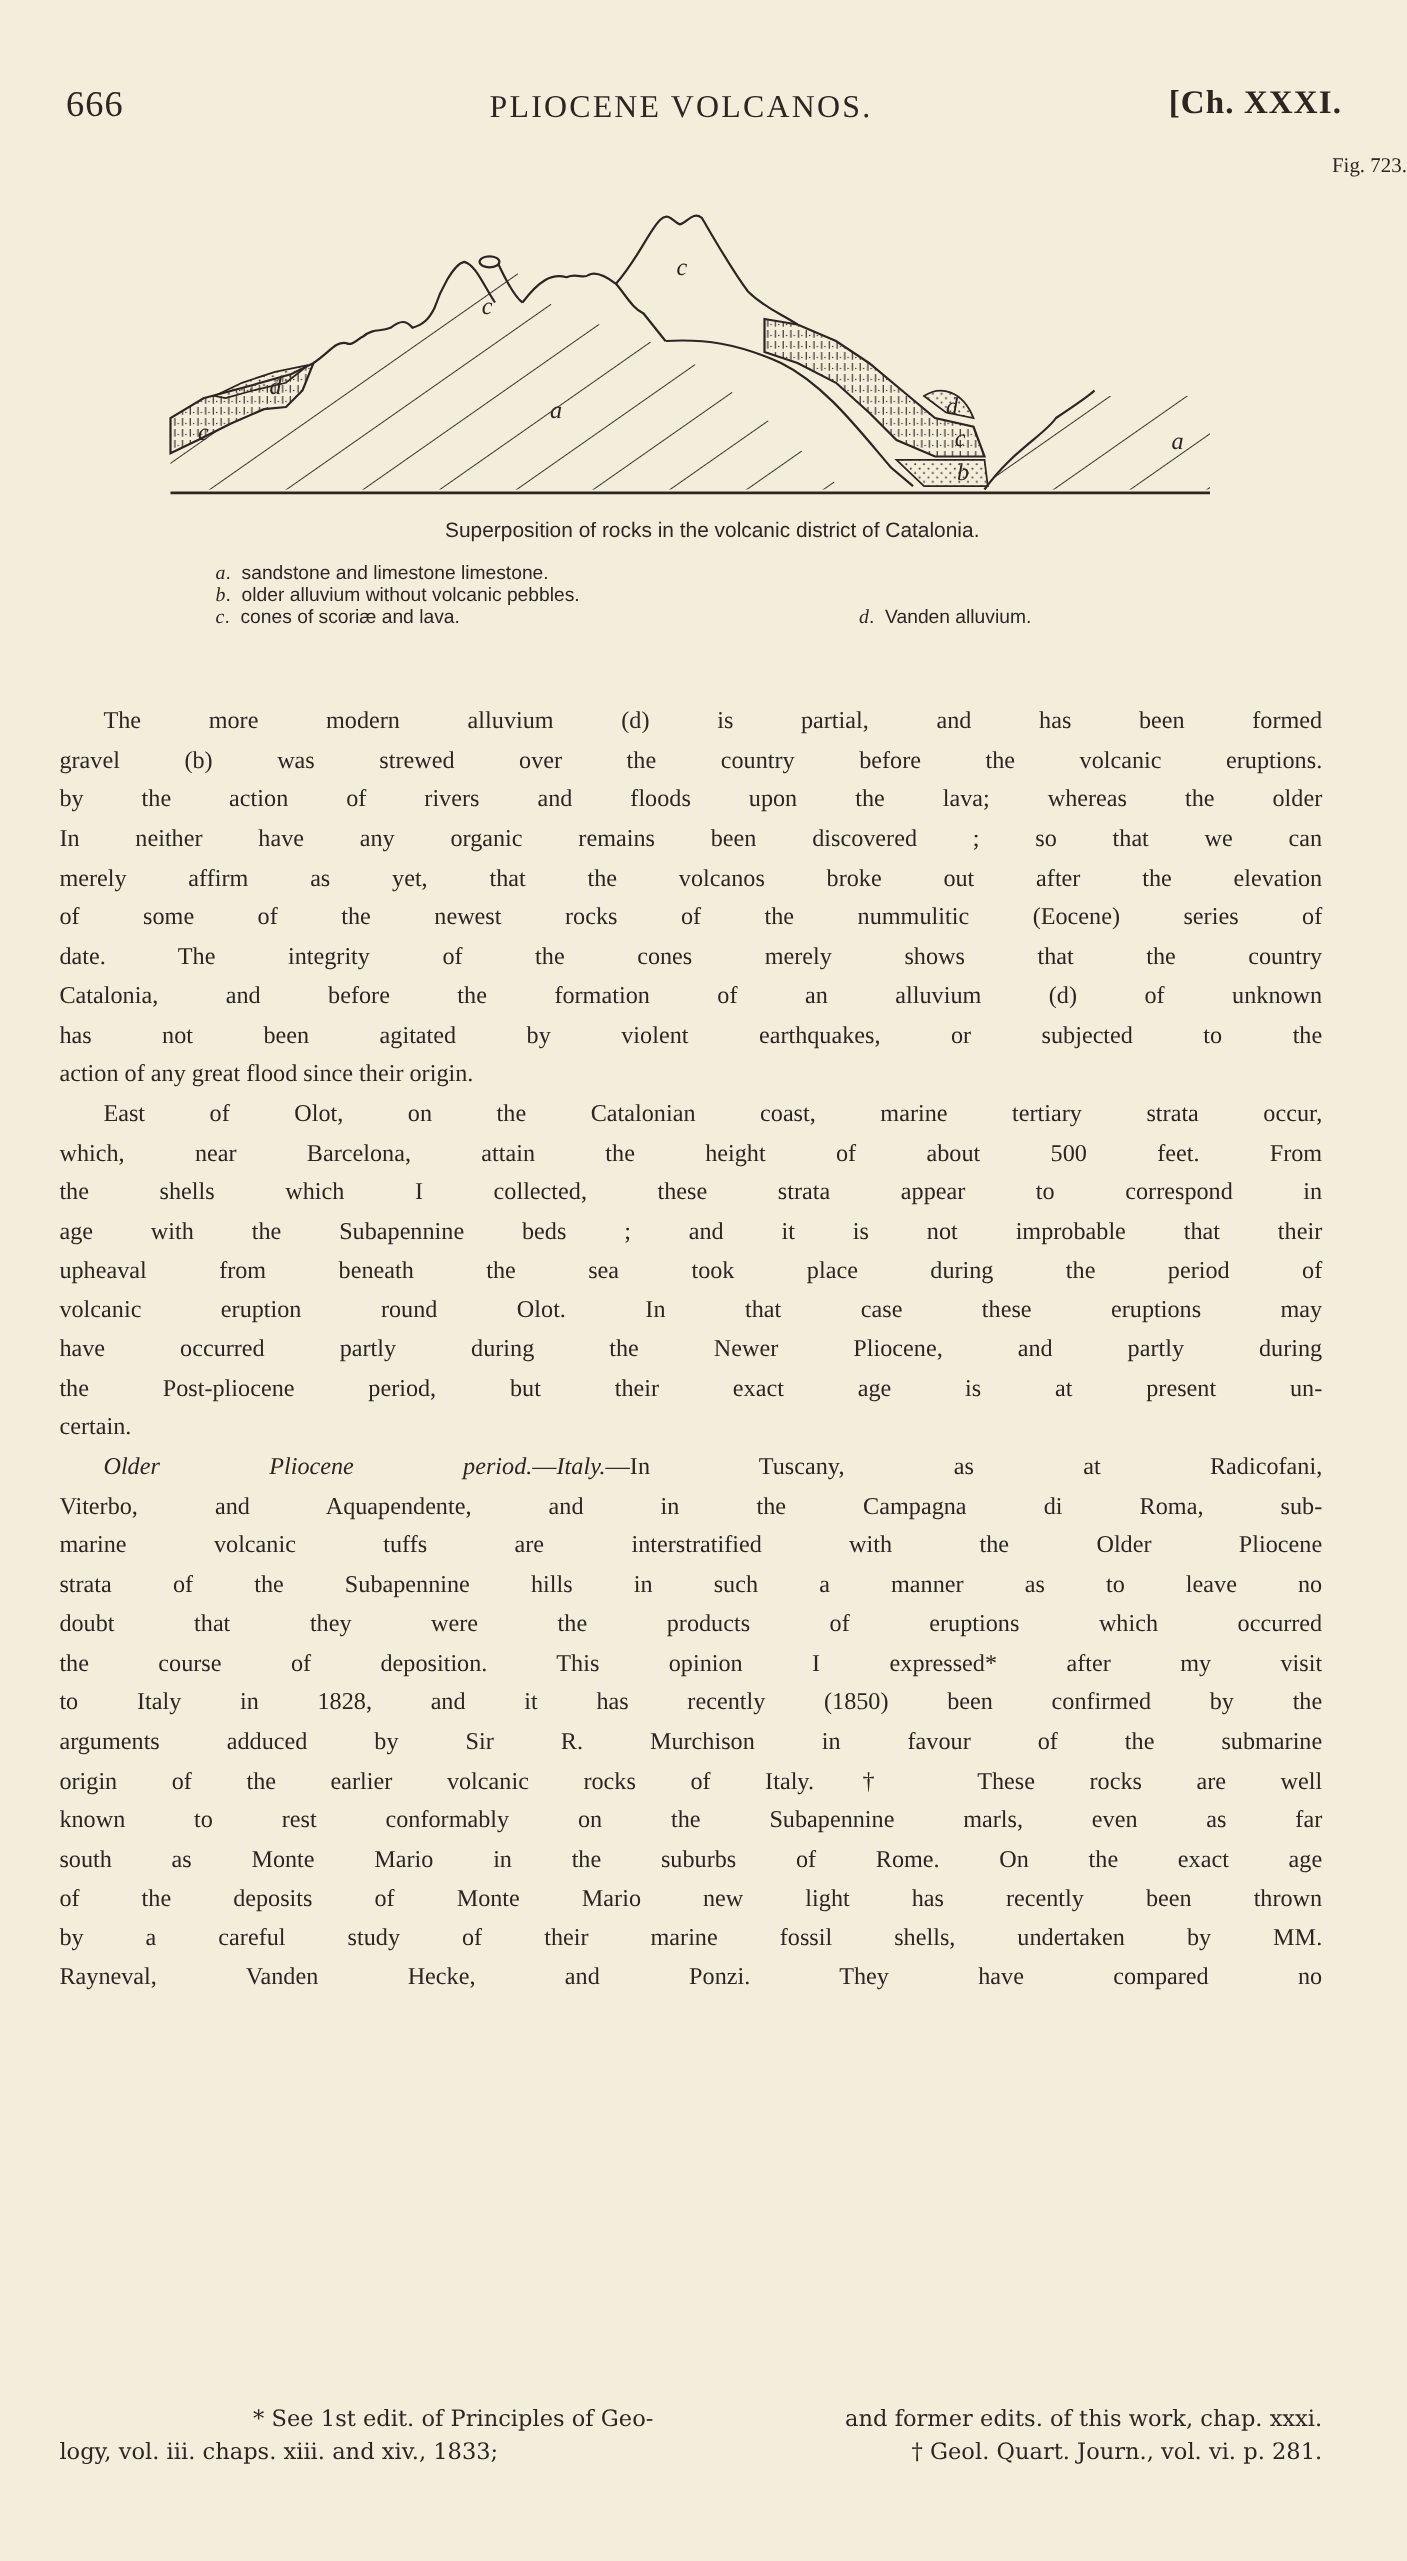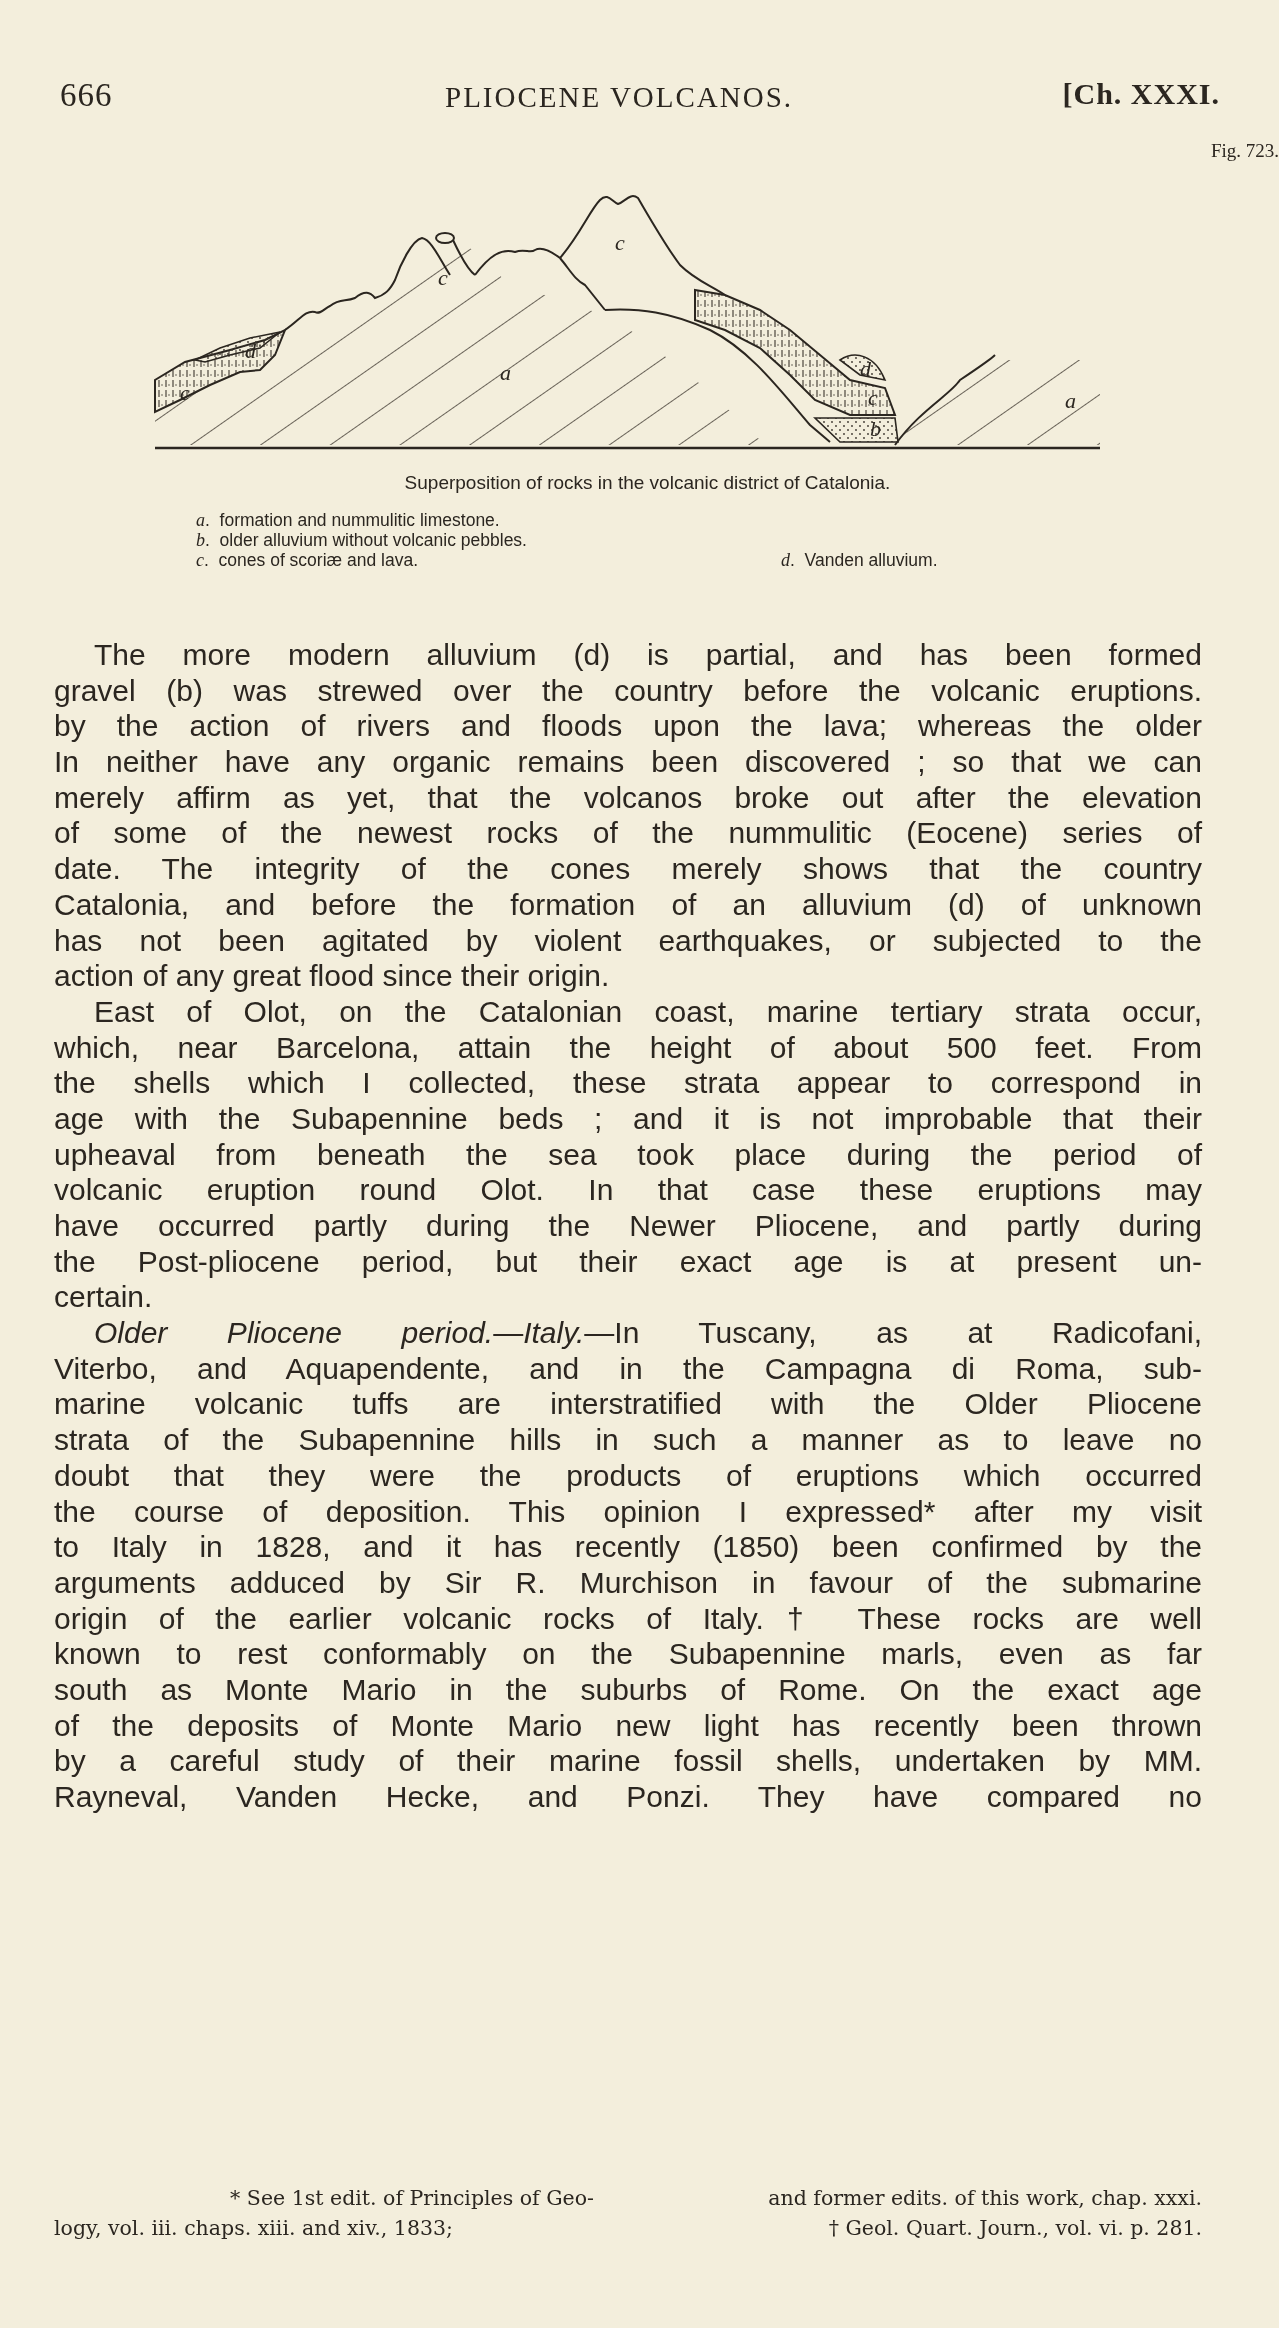--- a/index.html
+++ b/index.html
@@ -27,21 +27,21 @@
 
   .caption-title { position: absolute; top: 472px; left: 0; width: 1279px; text-align: center;
     font-family: "Liberation Sans", sans-serif; font-size: 19px; padding-left: 8px; }
   .legend { position: absolute; left: 196px; top: 510px; width: 880px;
     font-family: "Liberation Sans", sans-serif; font-size: 17.5px; line-height: 20px; }
   .legend-row { position: relative; height: 20px; white-space: nowrap; }
   .legend-key { font-style: italic; font-family: "Liberation Serif", serif; font-size: 18px; }
   .legend-right { position: absolute; left: 585px; top: 0; }
 
   .body-text { position: absolute; left: 54px; top: 637px; width: 1148px;
-    font-family: Liberation Sans, sans-serif; font-size: 30px; line-height: 35.7px; }
+    font-family: Liberation Serif, serif; font-size: 22px; line-height: 35.7px; }
   .line { white-space: nowrap; text-align: justify; text-align-last: justify; display: block; height: 35.7px; }
   .line.last { text-align-last: left; }
   .line.indent { padding-left: 40px; }
   .it { font-style: italic; }
 
   .footnotes { position: absolute; left: 54px; top: 2183px; width: 1148px;
     font-family: "DejaVu Serif", serif; font-size: 20.5px; line-height: 30px; }
   .fn-col { position: absolute; top: 0; white-space: nowrap; }
   .fn-col.left { left: 0; width: 540px; }
   .fn-col.right { left: 582px; width: 566px; text-align: right; }
@@ -111,21 +111,21 @@
       <text x="720" y="256">b</text>
       <text x="915" y="228">a</text>
     </g>
   </svg>
 
   <div class="caption-title">Superposition of rocks in the volcanic district of Catalonia.</div>
 
   <div class="legend">
     <div class="legend-row">
       <span class="legend-key">a</span>.&nbsp;
-      <span>formation and nummulitic limestone.</span>
+      <span>sandstone and limestone limestone.</span>
     </div>
     <div class="legend-row">
       <span class="legend-key">b</span>.&nbsp;
       <span>older alluvium without volcanic pebbles.</span>
     </div>
     <div class="legend-row">
       <span class="legend-key">c</span>.&nbsp;
       <span>cones of scoriæ and lava.</span>
       <span class="legend-right">
         <span class="legend-key">d</span>.&nbsp;

